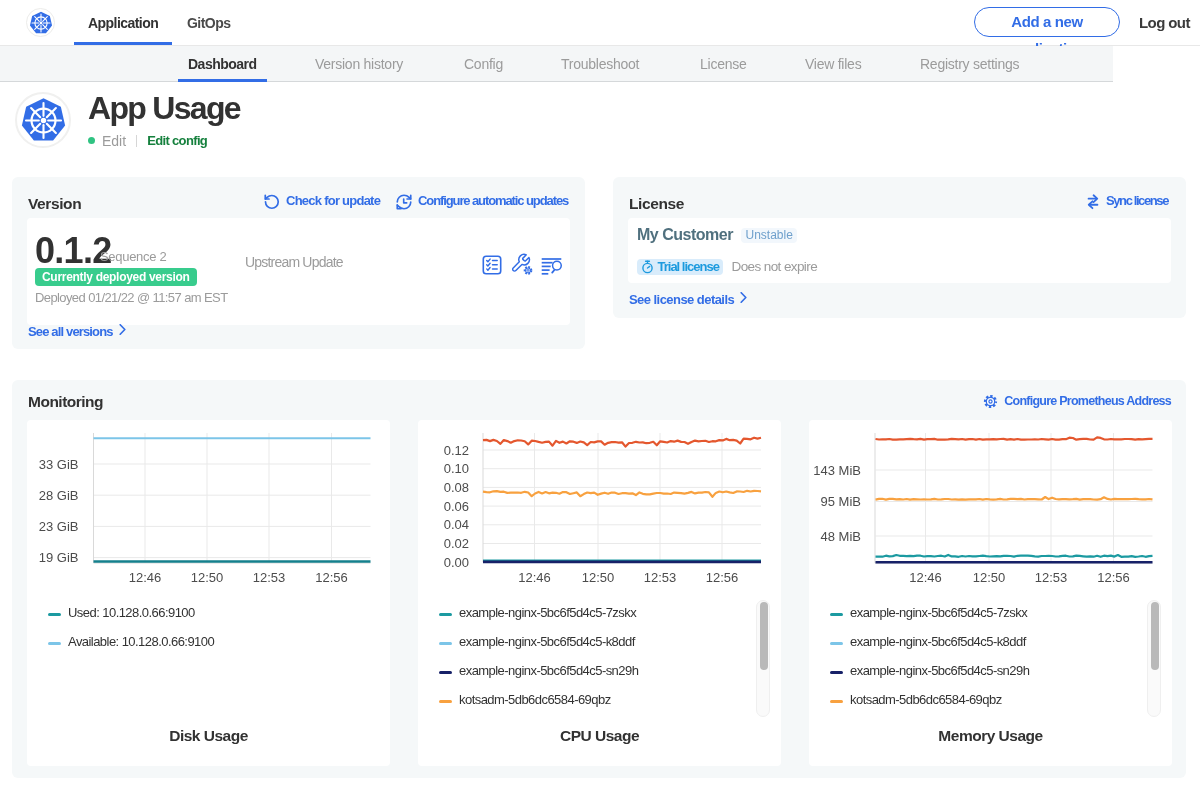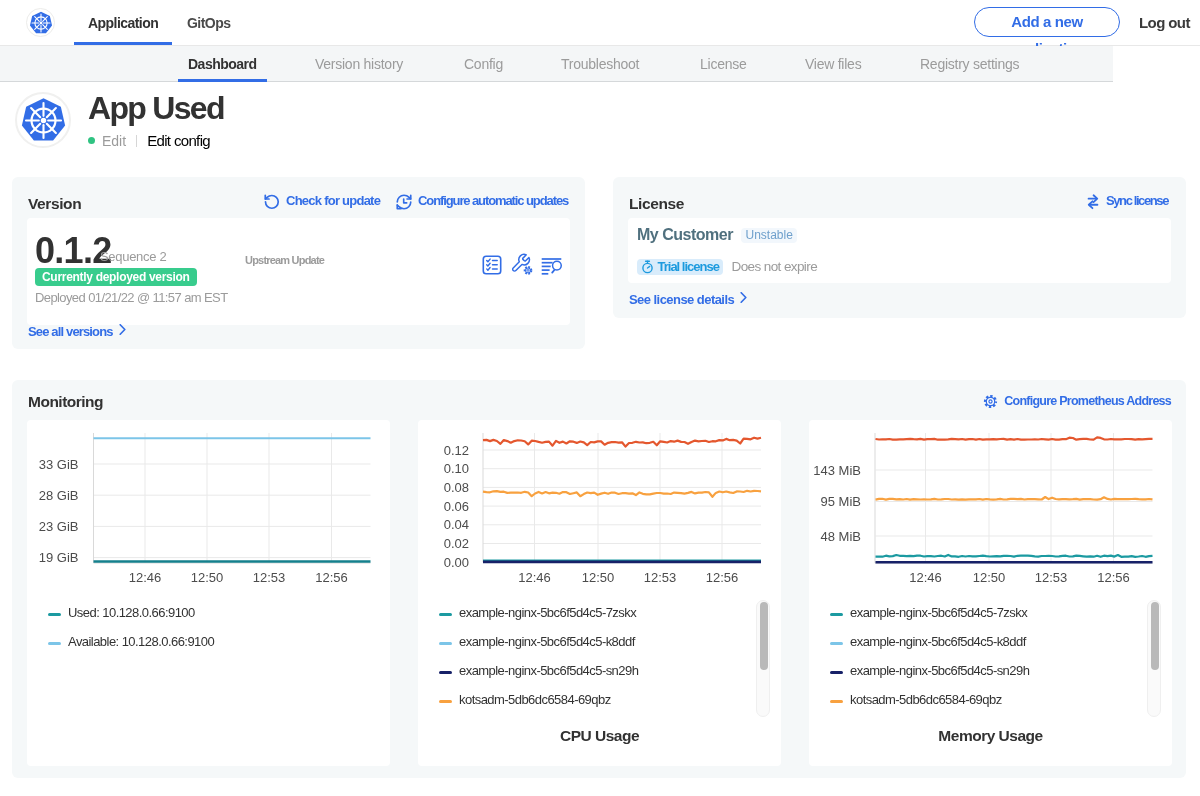--- a/index.html
+++ b/index.html
@@ -69,26 +69,26 @@
         <line x1="2.10" y1="0.00" x2="7.90" y2="0.00"></line>
         <line x1="1.48" y1="1.48" x2="5.59" y2="5.59"></line>
         <line x1="0.00" y1="2.10" x2="0.00" y2="7.90"></line>
         <line x1="-1.48" y1="1.48" x2="-5.59" y2="5.59"></line>
         <line x1="-2.10" y1="0.00" x2="-7.90" y2="0.00"></line>
         <line x1="-1.48" y1="-1.48" x2="-5.59" y2="-5.59"></line>
       </g>
       <circle cx="0" cy="0" r="1.25" fill="#fff"></circle>
     </svg>
   </div>
-<div class="appname">App Used</div>
+<div class="appname">App Usage</div>
 <div class="statusrow">
   <div style="width:7px;height:7px;border-radius:50%;background:#30c382;margin-right:7px"></div>
   <div style="font-size:14px;color:#9b9b9b;margin-right:10px">Edit</div>
   <div style="width:1px;height:12px;background:#d6d6d6;margin-right:10px"></div>
-  <div style="font-size:15px;font-weight:400;color:#000000;letter-spacing:-0.65px">Edit config</div>
+  <div style="font-size:13px;font-weight:700;color:#15803d;letter-spacing:-0.65px">Edit config</div>
 </div>
 
 <div class="card" style="left:12px;top:177px;width:573px;height:172px">
   <div class="cardhead">Version</div>
   <div class="abs bluelink" style="left:251px;top:16px;height:17px;letter-spacing:-0.75px"><svg width="17" height="17" viewBox="0 0 24 24" style="margin-right:6px">
         <g fill="none" stroke="#326de6" stroke-width="2.4" stroke-linecap="round" stroke-linejoin="round">
           <path d="M3.5 12.5a9 9 0 1 0 9-9 9.75 9.75 0 0 0-6.74 2.74L3.5 8.5"></path>
           <path d="M3.2 3.2v5.3h5.3"></path>
         </g>
       </svg> Check for update</div>
@@ -99,21 +99,21 @@
           <path d="M21 12a9 9 0 0 1-9 9 9.75 9.75 0 0 1-6.74-2.74L3 16"></path>
           <path d="M8 21H3v-5"></path>
           <polyline points="11.6,8 11.6,13.2 15.6,13.2"></polyline>
         </g>
       </svg> Configure automatic updates</div>
   <div class="whitecard" style="left:15px;top:41px;width:543px;height:107px">
     <div class="abs" style="left:8px;top:12px;font-size:36px;font-weight:700;color:#323232;letter-spacing:-0.7px">0.1.2</div>
     <div class="abs" style="left:73px;top:31px;font-size:13px;color:#9b9b9b;letter-spacing:-0.3px">Sequence 2</div>
     <div class="abs" style="left:7.5px;top:49.5px;height:18.5px;background:#38cc8d;border-radius:4px;color:#fff;font-size:12px;font-weight:700;line-height:18.5px;padding:0 7.5px;letter-spacing:-0.3px">Currently deployed version</div>
     <div class="abs" style="left:8px;top:72px;font-size:13px;color:#9b9b9b;letter-spacing:-0.6px">Deployed 01/21/22 @ 11:57 am EST</div>
-    <div class="abs" style="left:218px;top:36px;font-size:11px;font-weight:700;color:#9b9b9b;letter-spacing:-0.8px">Upstream Update</div>
+    <div class="abs" style="left:218px;top:36px;font-size:14px;font-weight:400;color:#9b9b9b;letter-spacing:-0.8px">Upstream Update</div>
     <div class="abs" style="left:455px;top:37px"><svg width="20" height="20" viewBox="0 0 20 20">
           <rect x="1.3" y="1.3" width="17.4" height="17.4" rx="2.8" fill="none" stroke="#326de6" stroke-width="1.6"></rect>
           <polyline points="4.7,5.5 5.9,6.8 8.1,4.1" fill="none" stroke="#326de6" stroke-width="1.4" stroke-linecap="round" stroke-linejoin="round"></polyline>
           <line x1="10.5" y1="5.5" x2="15.2" y2="5.5" stroke="#326de6" stroke-width="1.5" stroke-linecap="round"></line>
           <polyline points="4.7,9.7 5.9,11.0 8.1,8.3" fill="none" stroke="#326de6" stroke-width="1.4" stroke-linecap="round" stroke-linejoin="round"></polyline>
           <line x1="10.5" y1="9.7" x2="15.2" y2="9.7" stroke="#326de6" stroke-width="1.5" stroke-linecap="round"></line>
           <polyline points="4.7,13.9 5.9,15.2 8.1,12.5" fill="none" stroke="#326de6" stroke-width="1.4" stroke-linecap="round" stroke-linejoin="round"></polyline>
           <line x1="10.5" y1="13.9" x2="15.2" y2="13.9" stroke="#326de6" stroke-width="1.5" stroke-linecap="round"></line>
         </svg></div>
       <div class="abs" style="left:484px;top:35px"><svg width="22" height="22" viewBox="0 0 22.5 22.5">
@@ -192,20 +192,21 @@
         <text x="51.5" y="110.9" text-anchor="end" font-size="13" fill="#4c4c4c">23 GiB</text>
         <text x="51.5" y="142.1" text-anchor="end" font-size="13" fill="#4c4c4c">19 GiB</text>
 <text x="118" y="161.5" text-anchor="middle" font-size="13" fill="#4c4c4c">12:46</text>
         <text x="180" y="161.5" text-anchor="middle" font-size="13" fill="#4c4c4c">12:50</text>
         <text x="242" y="161.5" text-anchor="middle" font-size="13" fill="#4c4c4c">12:53</text>
         <text x="304.5" y="161.5" text-anchor="middle" font-size="13" fill="#4c4c4c">12:56</text>
 <polyline points="66.5,18.3 343.5,18.3" fill="none" stroke="#7cc5e8" stroke-width="2"></polyline>
 <polyline points="66.5,141.6 343.5,141.6" fill="none" stroke="#15808d" stroke-width="2.5"></polyline>
 </svg>
     <div class="abs" style="left:20.5px;top:193px;width:13.5px;height:2.5px;background:#1b9aa1;border-radius:2px"></div><div class="abs lgtxt" style="left:41px;top:185px">Used: 10.128.0.66:9100</div><div class="abs" style="left:20.5px;top:222px;width:13.5px;height:2.5px;background:#7cc5e8;border-radius:2px"></div><div class="abs lgtxt" style="left:41px;top:214px">Available: 10.128.0.66:9100</div>
+    <div class="charttitle" style="top:307px">Disk Usage</div>
   </div>
   <div class="whitecard" style="left:406px;top:40px;width:363px;height:346px">
     <svg width="363" height="175" viewBox="0 0 363 175">
 <line x1="116.5" y1="13" x2="116.5" y2="142.2" stroke="#e9e9e9" stroke-width="1"></line>
         <line x1="180" y1="13" x2="180" y2="142.2" stroke="#e9e9e9" stroke-width="1"></line>
         <line x1="242" y1="13" x2="242" y2="142.2" stroke="#e9e9e9" stroke-width="1"></line>
         <line x1="304" y1="13" x2="304" y2="142.2" stroke="#e9e9e9" stroke-width="1"></line>
         <line x1="65" y1="30" x2="343" y2="30" stroke="#e9e9e9" stroke-width="1"></line>
         <line x1="65" y1="48.7" x2="343" y2="48.7" stroke="#e9e9e9" stroke-width="1"></line>
         <line x1="65" y1="67.4" x2="343" y2="67.4" stroke="#e9e9e9" stroke-width="1"></line>

